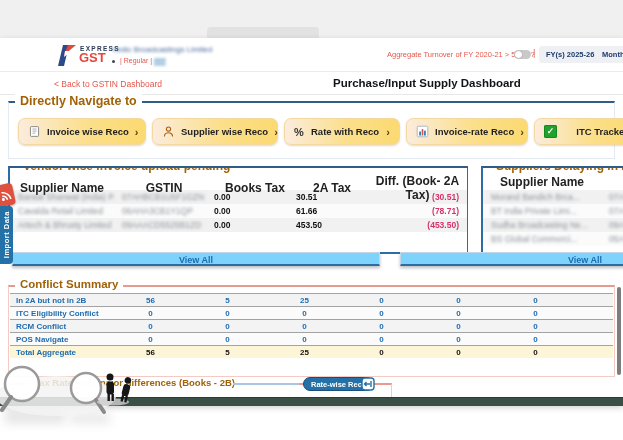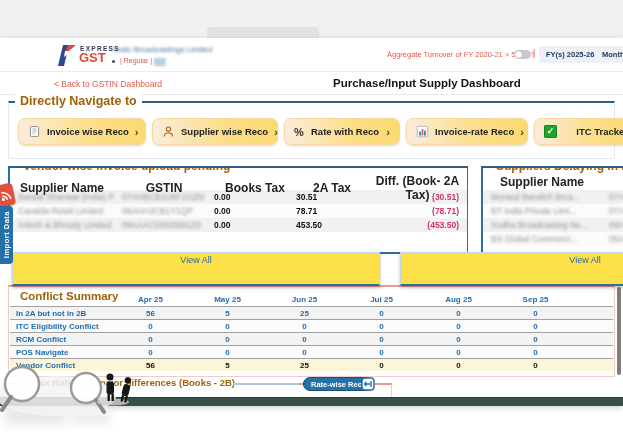--- a/index.html
+++ b/index.html
@@ -61,28 +61,28 @@
   .shead, .srow { display:grid; grid-template-columns:118px 1fr; align-items:center; }
   .vhead, .shead { height:16px; margin-top:2px; font-size:12px; font-weight:bold; color:#222; }
   .vhead span, .shead span { text-align:center; }
   .vrow, .srow { height:14px; font-size:8.5px; }
   .vrow:nth-child(odd), .srow:nth-child(odd) { background:#f1f1f1; }
   .vrow:nth-child(even), .srow:nth-child(even) { background:#fbfbfb; }
   .cell-blur { color:#8d9298; filter:blur(1.6px); padding-left:8px; white-space:nowrap; overflow:hidden; }
   .cell-num { text-align:left; padding-right:8px; font-weight:bold; color:#111; font-size:8.5px; }
   .cell-diff { text-align:right; padding-right:8px; font-weight:bold; color:#d6336c; font-size:8.5px; }
 
-  .view-all { position:absolute; top:214px; height:34px; background:#fde047; border:1px solid #c3d6e8; border-bottom:2px solid #2e6da4;
-    box-shadow:0 2px 3px rgba(0,0,0,.25); z-index:3; text-align:center; font-size:9px; font-weight:normal; color:#1f6cb0; line-height:15px; }
+  .view-all { position:absolute; top:214px; height:14px; background:#7dd3fc; border:1px solid #c3d6e8; border-bottom:2px solid #2e6da4;
+    box-shadow:0 2px 3px rgba(0,0,0,.25); z-index:3; text-align:center; font-size:9px; font-weight:bold; color:#1f6cb0; line-height:15px; }
   .va-left { left:12px; width:368px; }
   .va-right { left:400px; width:370px; }
 
   
   .conflict-fset { left:8px; top:247px; width:607px; height:92px; border:1px solid #f4cac4; border-top:2px solid #e89a90; background:#fff; }
-  .conflict-fset .legend { left:6px; top:-9px; font-size:11.5px;margin-top:12px; }
+  .conflict-fset .legend { left:6px; top:-9px; font-size:11.5px; }
   .ctable { position:absolute; left:1px; top:6px; right:1px; }
   .crow { display:grid; grid-template-columns:102px 77px 77px 77px 77px 77px 77px 1fr; align-items:center; height:13px; font-size:8px; border-top:1px solid #a3a3a3; }
   .crow.chead { border-top:none; font-weight:bold; }
   .crow .rlabel { padding-left:6px; color:#1f6cb0; font-weight:bold; white-space:nowrap; }
   .crow .cval { text-align:center; color:#1f6cb0; font-weight:bold; }
   .crow.chead .cval { color:#1f6cb0; }
   .crow.alt1 { background:#f3f3f3; }
   .crow.alt2 { background:#fbfbfb; }
   .crow.total { background:#fdf5d8; }
   .crow.total .cval { color:#111; }
@@ -216,21 +216,21 @@
           <span class="cell-blur">Bansal Shanwat (India) P...</span>
           <span class="cell-blur">07AHBCB1U5F1GZN</span>
           <span class="cell-num">0.00</span>
           <span class="cell-num">30.51</span>
           <span class="cell-diff">(30.51)</span>
         </div>
         <div class="vrow">
           <span class="cell-blur">Cavalda Retail Limited</span>
           <span class="cell-blur">06AHA3CB1Y1QP</span>
           <span class="cell-num">0.00</span>
-          <span class="cell-num">78.71</span>
+          <span class="cell-num">61.66</span>
           <span class="cell-diff">(78.71)</span>
         </div>
         <div class="vrow">
           <span class="cell-blur">Artech &amp; Bhrusty Limited</span>
           <span class="cell-blur">09AAACD5525B1ZD</span>
           <span class="cell-num">0.00</span>
           <span class="cell-num">453.50</span>
           <span class="cell-diff">(453.50)</span>
         </div>
       </div>
@@ -261,30 +261,20 @@
         </div>
       </div>
     </div>
 
     <div class="view-all va-left">View All</div>
     <div class="view-all va-right">View All</div>
 
     <div class="fset conflict-fset">
       <div class="legend">Conflict Summary</div>
       <div class="ctable">
-        <div class="crow chead">
-          <span class="rlabel"></span>
-          <span class="cval">Apr 25</span>
-          <span class="cval">May 25</span>
-          <span class="cval">Jun 25</span>
-          <span class="cval">Jul 25</span>
-          <span class="cval">Aug 25</span>
-          <span class="cval">Sep 25</span>
-          <span></span>
-        </div>
         <div class="crow alt1">
           <span class="rlabel">In 2A but not in 2B</span>
           <span class="cval">56</span>
           <span class="cval">5</span>
           <span class="cval">25</span>
           <span class="cval">0</span>
           <span class="cval">0</span>
           <span class="cval">0</span>
           <span></span>
         </div>
@@ -312,21 +302,21 @@
           <span class="rlabel">POS Navigate</span>
           <span class="cval">0</span>
           <span class="cval">0</span>
           <span class="cval">0</span>
           <span class="cval">0</span>
           <span class="cval">0</span>
           <span class="cval">0</span>
           <span></span>
         </div>
         <div class="crow total">
-          <span class="rlabel">Vendor Conflict</span>
+          <span class="rlabel">Total Aggregate</span>
           <span class="cval">56</span>
           <span class="cval">5</span>
           <span class="cval">25</span>
           <span class="cval">0</span>
           <span class="cval">0</span>
           <span class="cval">0</span>
           <span></span>
         </div>
       </div>
     </div>

